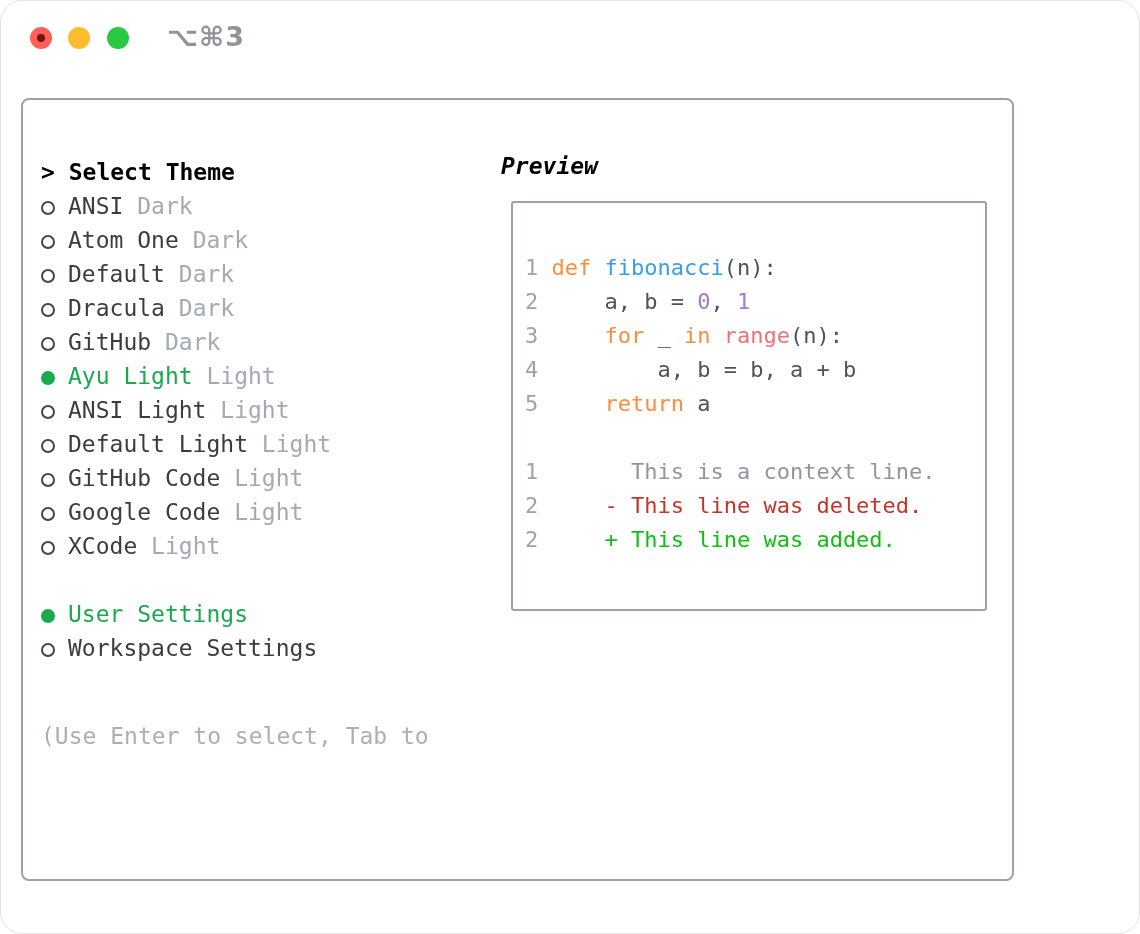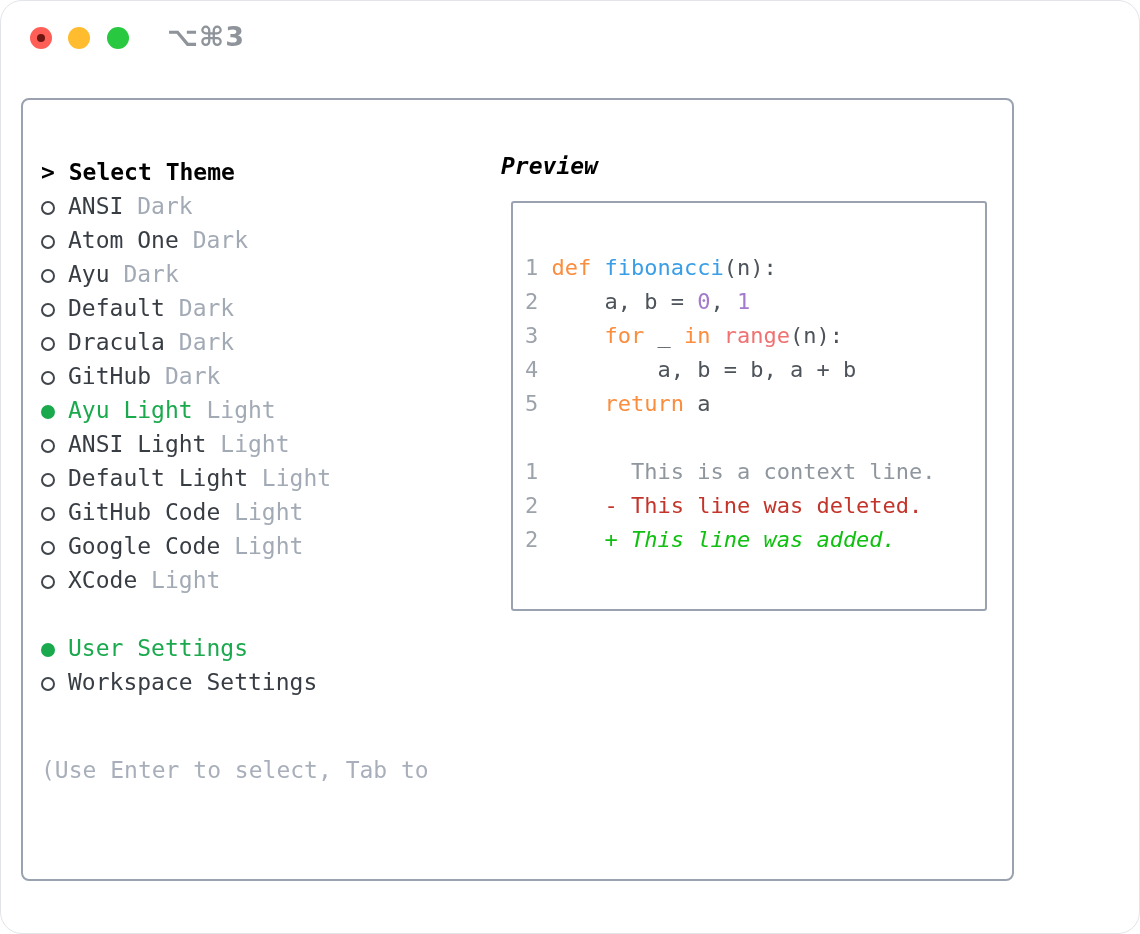--- a/index.html
+++ b/index.html
@@ -48,21 +48,21 @@
   }
   .cl{white-space:pre;height:34px;}
   .ln{display:inline-block;width:2ch;color:#9CA3AB;}
   .tk-kw{color:#FA8D3E;}
   .tk-fn{color:#399EE6;}
   .tk-num{color:#A37ACC;}
   .tk-call{color:#F07171;}
   .tk-pl{color:#4D535A;}
   .tk-ctx{color:#8F969E;}
   .tk-del{color:#C3352B;}
-  .tk-add{color:#10C010;font-style:italic;}
+  .tk-add{color:#10C010;}
 </style>
 </head>
 <body>
 
 <div class="window">
 
   <div class="tl tl-close">
     <span class="tl-dot"></span>
   </div>
   <div class="tl tl-min"></div>
@@ -71,21 +71,20 @@
   <div class="shortcut">⌥⌘3</div>
 
   <div class="panel">
 
     <div class="left">
       <div class="row hdr"><span>&gt; </span><span>Select Theme</span></div>
 
       <div id="theme-options">
           <div class="row option"><span class="radio"></span><span class="opt-name">ANSI</span><span class="opt-variant"> Dark</span></div>
           <div class="row option"><span class="radio"></span><span class="opt-name">Atom One</span><span class="opt-variant"> Dark</span></div>
-          <div class="row option"><span class="radio"></span><span class="opt-name">Ayu</span><span class="opt-variant"> Dark</span></div>
           <div class="row option"><span class="radio"></span><span class="opt-name">Default</span><span class="opt-variant"> Dark</span></div>
           <div class="row option"><span class="radio"></span><span class="opt-name">Dracula</span><span class="opt-variant"> Dark</span></div>
           <div class="row option"><span class="radio"></span><span class="opt-name">GitHub</span><span class="opt-variant"> Dark</span></div>
           <div class="row option selected"><span class="radio on"></span><span class="opt-name">Ayu Light</span><span class="opt-variant"> Light</span></div>
           <div class="row option"><span class="radio"></span><span class="opt-name">ANSI Light</span><span class="opt-variant"> Light</span></div>
           <div class="row option"><span class="radio"></span><span class="opt-name">Default Light</span><span class="opt-variant"> Light</span></div>
           <div class="row option"><span class="radio"></span><span class="opt-name">GitHub Code</span><span class="opt-variant"> Light</span></div>
           <div class="row option"><span class="radio"></span><span class="opt-name">Google Code</span><span class="opt-variant"> Light</span></div>
           <div class="row option"><span class="radio"></span><span class="opt-name">XCode</span><span class="opt-variant"> Light</span></div>
         </div>

